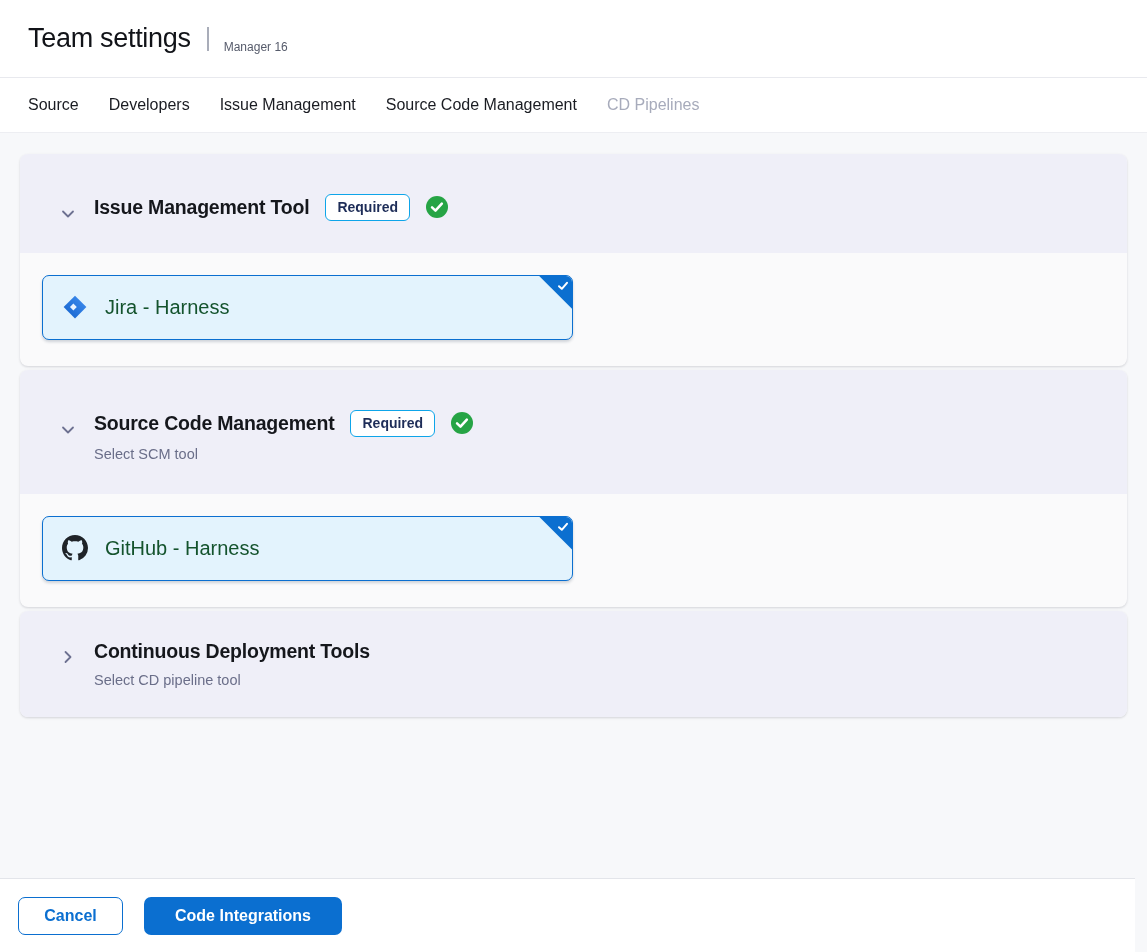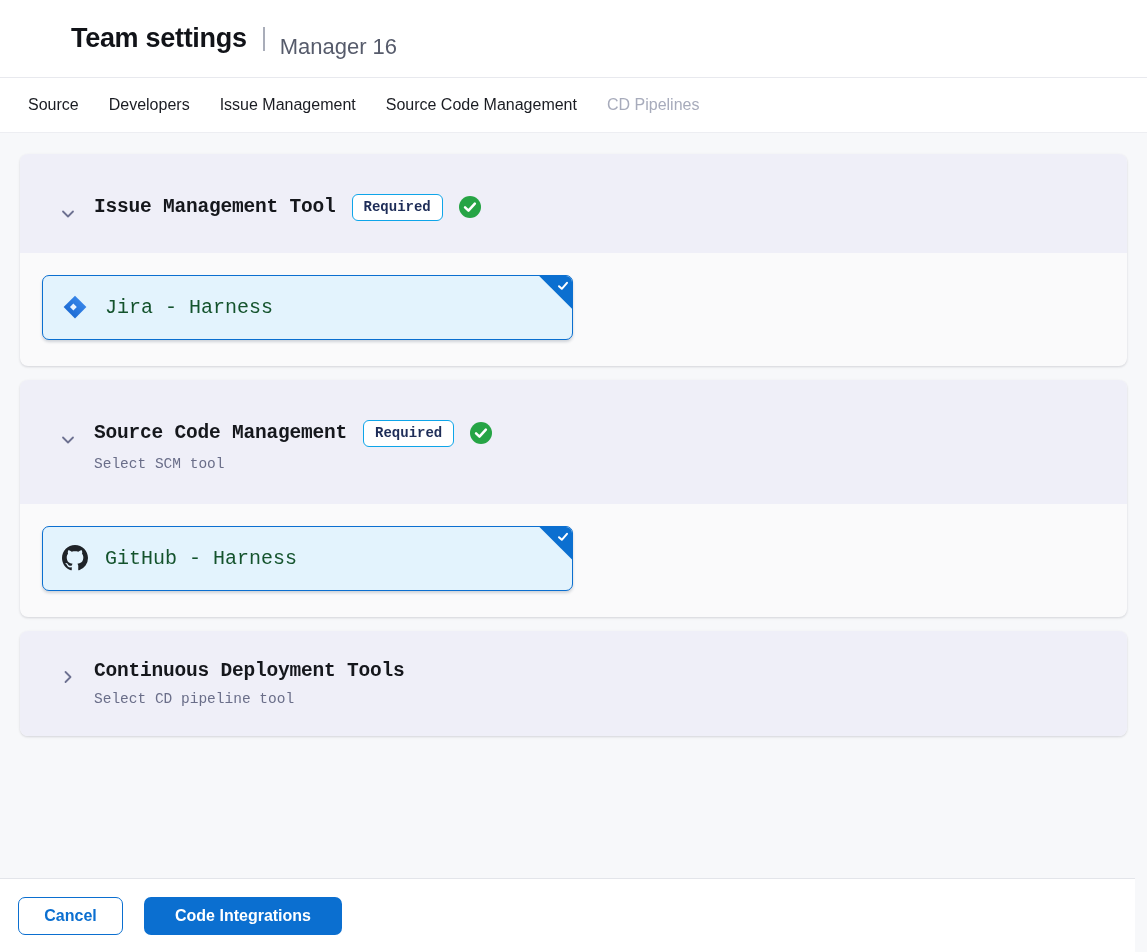--- a/index.html
+++ b/index.html
@@ -17,45 +17,44 @@
     background:var(--page-bg,#f7f8fa);
     position:relative;
     overflow:hidden;
     color:#15171c;
   }
   
   .app-header{
     background:#fff;height:78px;display:flex;align-items:center;
     padding:0 28px;border-bottom:1px solid #e8e9ee;
   }
-  .page-title{font-size:27px;font-weight:700;color:#111318;letter-spacing:-.3px;margin-left:43px;}
+  .page-title{font-size:27px;font-weight:400;color:#111318;letter-spacing:-.3px;}
   .title-sep{width:2px;height:24px;background:#a9adb9;margin:0 15px 0 16px;}
-  .page-subtitle{font-size:22px;color:#565b6b;margin-top:16px;}
+  .page-subtitle{font-size:12px;color:#565b6b;margin-top:16px;}
   
   .tabbar{
     background:#fff;height:55px;display:flex;align-items:stretch;
     padding:0 28px;gap:30px;border-bottom:1px solid #edeef2;
   }
   .tab{
     display:flex;align-items:center;font-size:16px;font-weight:500;
     color:#1a1c22;position:relative;cursor:pointer;white-space:nowrap;
   }
   .tab.active{font-weight:600;}
   .tab.active::after{
     content:"";position:absolute;left:0;right:0;bottom:0;height:3px;
     background:var(--accent,#0b6fd0);border-radius:3px 3px 0 0;
   }
   .tab.disabled{color:#a7abbb;cursor:default;}
   
   .content{padding:21px 20px 0;}
   .section{
-    border-radius:8px;overflow:hidden;margin-bottom:14px;
+    border-radius:8px;overflow:hidden;margin-bottom:4px;
     background:var(--section-body-bg,#fafafb);
     box-shadow:0 1px 3px rgba(16,24,40,.10),0 1px 2px rgba(16,24,40,.06);
-    font-family:Liberation Mono, monospace;
   }
   .section-header{
     background:var(--section-header-bg,#efeff8);
     position:relative;padding:40px 24px 32px 74px;cursor:pointer;
   }
   .section.collapsed .section-header{padding:29px 24px 29px 74px;}
   .chev{position:absolute;left:40px;top:52px;width:16px;height:16px;}
   .section.collapsed .chev{top:38px;}
   .sec-title-row{display:flex;align-items:center;gap:16px;}
   .sec-title{font-size:19.5px;font-weight:700;color:#15171c;letter-spacing:-.2px;}

